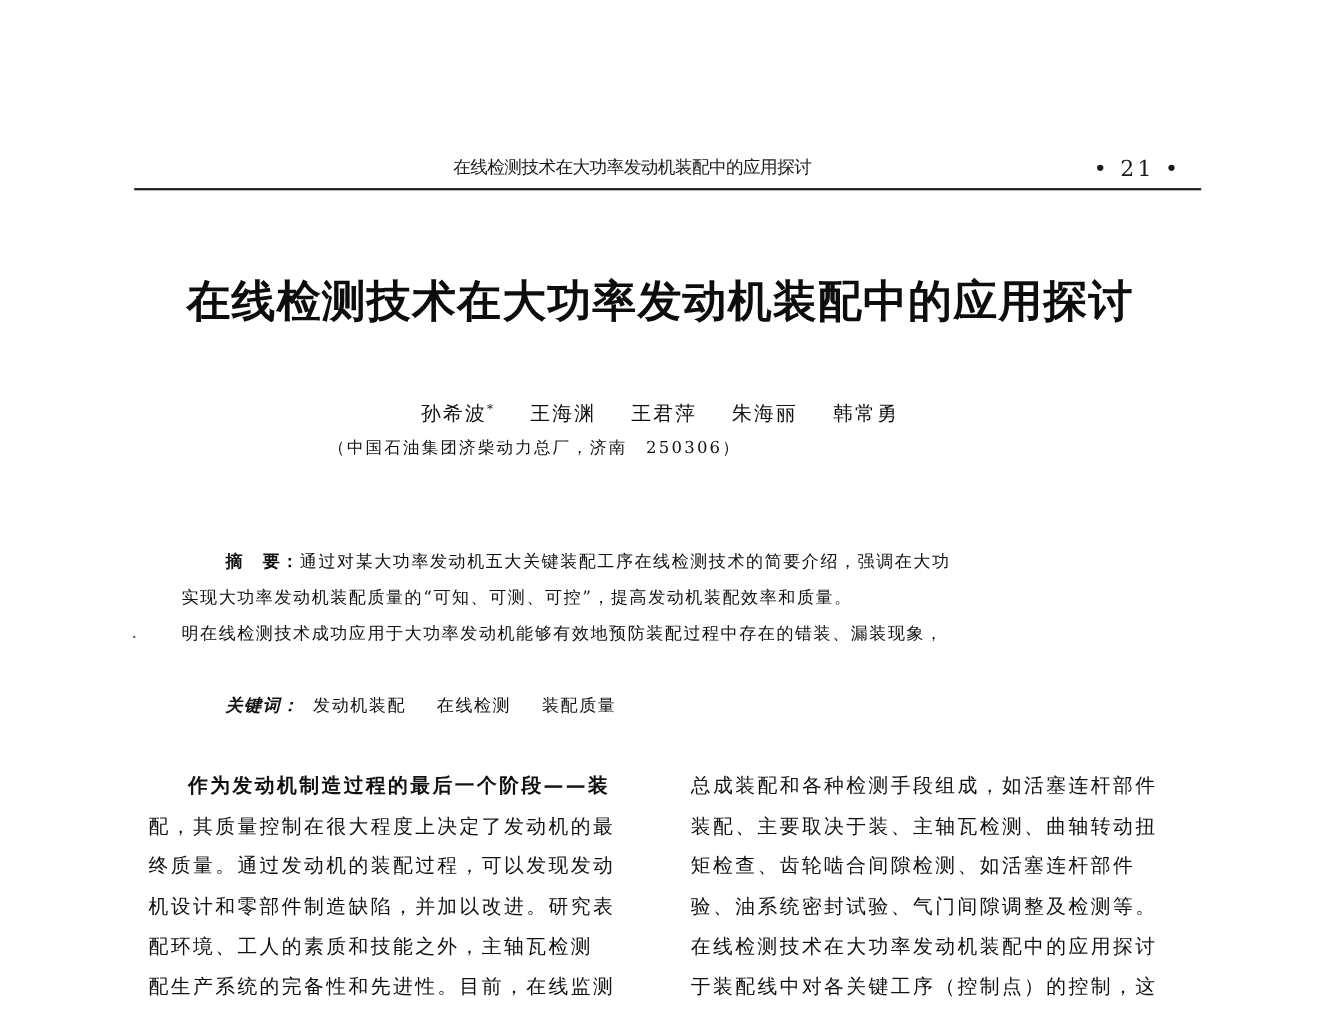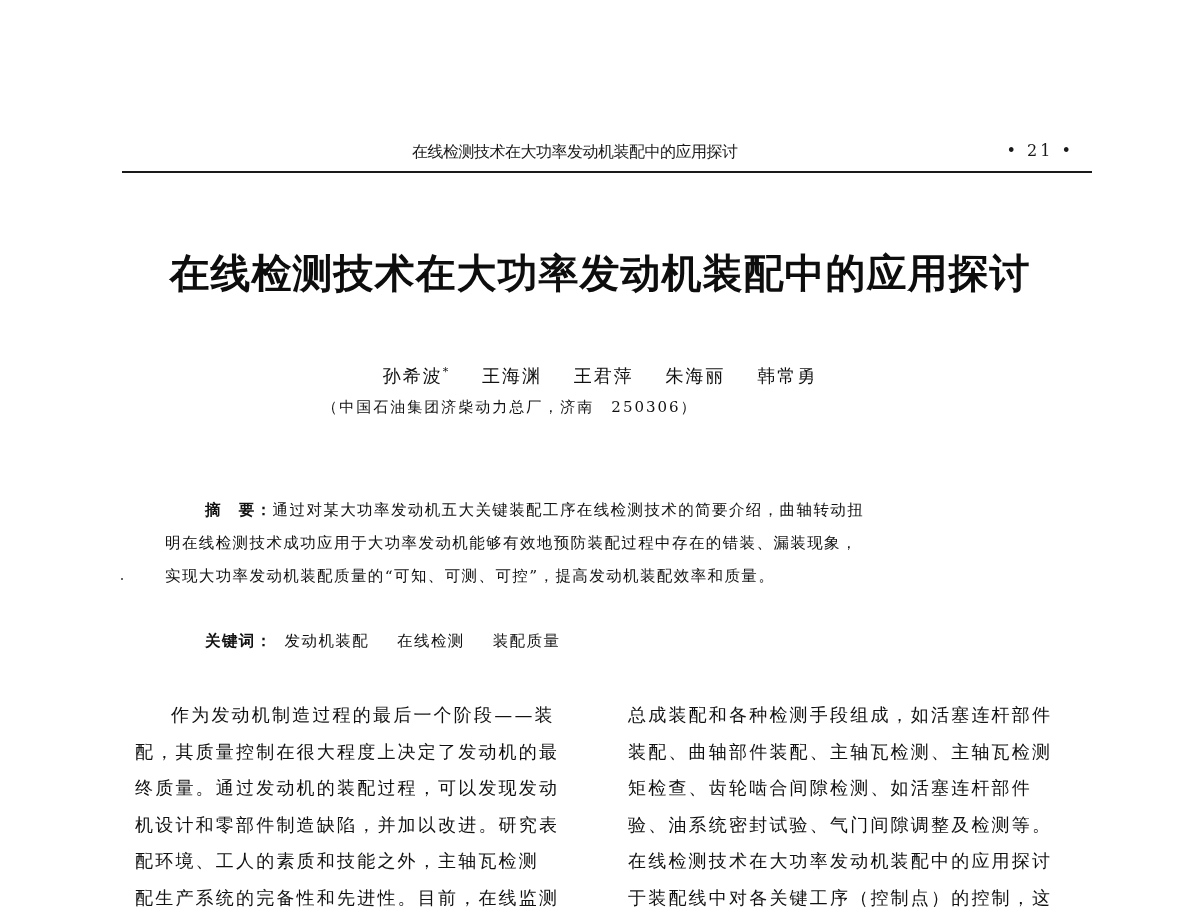--- a/index.html
+++ b/index.html
@@ -11,61 +11,61 @@
   .running-header {
     position: absolute; left: 122px; top: 140px; width: 970px; height: 30px;
   }
   .rh-title {
     position: absolute; left: 290px; top: 2px;
     font-family: "DejaVu Sans", "Liberation Sans", sans-serif;
     font-size: 16px; letter-spacing: -0.5px; color: #1a1a1a;
   }
   .rh-page {
     position: absolute; right: 18px; top: 1px;
-    font-size: 16px; color: #1a1a1a; letter-spacing: 3px;
+    font-size: 20px; color: #1a1a1a; letter-spacing: 3px;
   }
   .rh-rule {
     position: absolute; left: 122px; top: 171px; width: 970px; height: 2px;
     background: #1a1a1a;
   }
   .title {
     position: absolute; left: 0; width: 1200px; top: 246px; text-align: center;
     font-family: "DejaVu Sans", "Liberation Sans", sans-serif;
     font-weight: bold; font-size: 40px; letter-spacing: 1px; color: #0d0d0d;
   }
   .authors {
     position: absolute; left: 0; width: 1200px; top: 364px; text-align: center;
     font-size: 18px; letter-spacing: 2px;
   }
   .authors span.sep { display: inline-block; width: 24px; }
   .authors sup { font-size: 11px; }
   .affil {
     position: absolute; left: 0; width: 972px; top: 398px; text-align: center;
-    font-size: 15px; letter-spacing: 2px; margin-left: 24px;
+    font-size: 15px; letter-spacing: 2px;
   }
   .abstract {
     position: absolute; left: 165px; top: 494px; width: 895px;
     font-size: 15.5px; line-height: 33px; letter-spacing: 1.4px;
   }
   .abstract .lbl { font-family: "DejaVu Sans", "Liberation Sans", sans-serif; font-weight: bold; }
   .abstract .indent { padding-left: 40px; }
   .keywords {
     position: absolute; left: 205px; top: 631px; font-size: 15.5px; letter-spacing: 1.4px;
   }
-  .keywords .lbl { font-family: "DejaVu Sans", "Liberation Sans", sans-serif; font-weight: bold; }
+  .keywords .lbl { font-family: "DejaVu Sans", "Liberation Sans", sans-serif; font-weight: bold; font-style: italic; }
   .keywords .kw { margin-right: 16px; margin-left: 12px; }
   .col {
     position: absolute; top: 697px; width: 460px;
     font-family: "DejaVu Sans", "Liberation Sans", sans-serif;
     font-size: 18px; line-height: 36.5px; letter-spacing: 2.2px;
   }
   .col-left { left: 135px; }
   .col-right { left: 628px; }
   .col .line { white-space: nowrap; }
-  .col .first { padding-left: 36px; }
+  .col .first { padding-left: 36px; font-weight: bold; }
   .margin-dot { position: absolute; left: 121px; top: 578px; width: 2px; height: 2px; background: #666; }
 </style>
 </head>
 <body>
 
 <div class="running-header">
   <span class="rh-title">在线检测技术在大功率发动机装配中的应用探讨</span>
   <span class="rh-page">• 21 •</span>
 </div>
 <div class="rh-rule"></div>
@@ -75,41 +75,41 @@
 <div class="authors">
   <span>孙希波</span><sup>*</sup><span class="sep"></span>
   <span>王海渊</span><span class="sep"></span>
   <span>王君萍</span><span class="sep"></span>
   <span>朱海丽</span><span class="sep"></span>
   <span>韩常勇</span>
 </div>
 <div class="affil">（中国石油集团济柴动力总厂，济南　250306）</div>
 
 <div class="abstract">
-  <div class="indent"><span class="lbl">摘　要：</span><span>通过对某大功率发动机五大关键装配工序在线检测技术的简要介绍，曲轴转动扭</span></div>
+  <div class="indent"><span class="lbl">摘　要：</span><span>通过对某大功率发动机五大关键装配工序在线检测技术的简要介绍，强调在大功</span></div>
+  <div>实现大功率发动机装配质量的“可知、可测、可控”，提高发动机装配效率和质量。</div>
   <div>明在线检测技术成功应用于大功率发动机能够有效地预防装配过程中存在的错装、漏装现象，</div>
-  <div>实现大功率发动机装配质量的“可知、可测、可控”，提高发动机装配效率和质量。</div>
 </div>
 
 <div class="margin-dot"></div>
 
 <div class="keywords">
   <span class="lbl">关键词：</span><span class="kw">发动机装配</span><span class="kw">在线检测</span><span class="kw">装配质量</span>
 </div>
 
 <div class="col col-left">
   <div class="line first">作为发动机制造过程的最后一个阶段——装</div>
   <div class="line">配，其质量控制在很大程度上决定了发动机的最</div>
   <div class="line">终质量。通过发动机的装配过程，可以发现发动</div>
   <div class="line">机设计和零部件制造缺陷，并加以改进。研究表</div>
   <div class="line">配环境、工人的素质和技能之外，主轴瓦检测</div>
   <div class="line">配生产系统的完备性和先进性。目前，在线监测</div>
 </div>
 
 <div class="col col-right">
   <div class="line">总成装配和各种检测手段组成，如活塞连杆部件</div>
-  <div class="line">装配、曲轴部件装配、主轴瓦检测、主轴瓦检测</div>
+  <div class="line">装配、主要取决于装、主轴瓦检测、曲轴转动扭</div>
   <div class="line">矩检查、齿轮啮合间隙检测、如活塞连杆部件</div>
   <div class="line">验、油系统密封试验、气门间隙调整及检测等。</div>
   <div class="line">在线检测技术在大功率发动机装配中的应用探讨</div>
   <div class="line">于装配线中对各关键工序（控制点）的控制，这</div>
   <div class="line">些关键工序对于发动机的整机质量是至关重要的</div>
 </div>
 
 </body></html>

